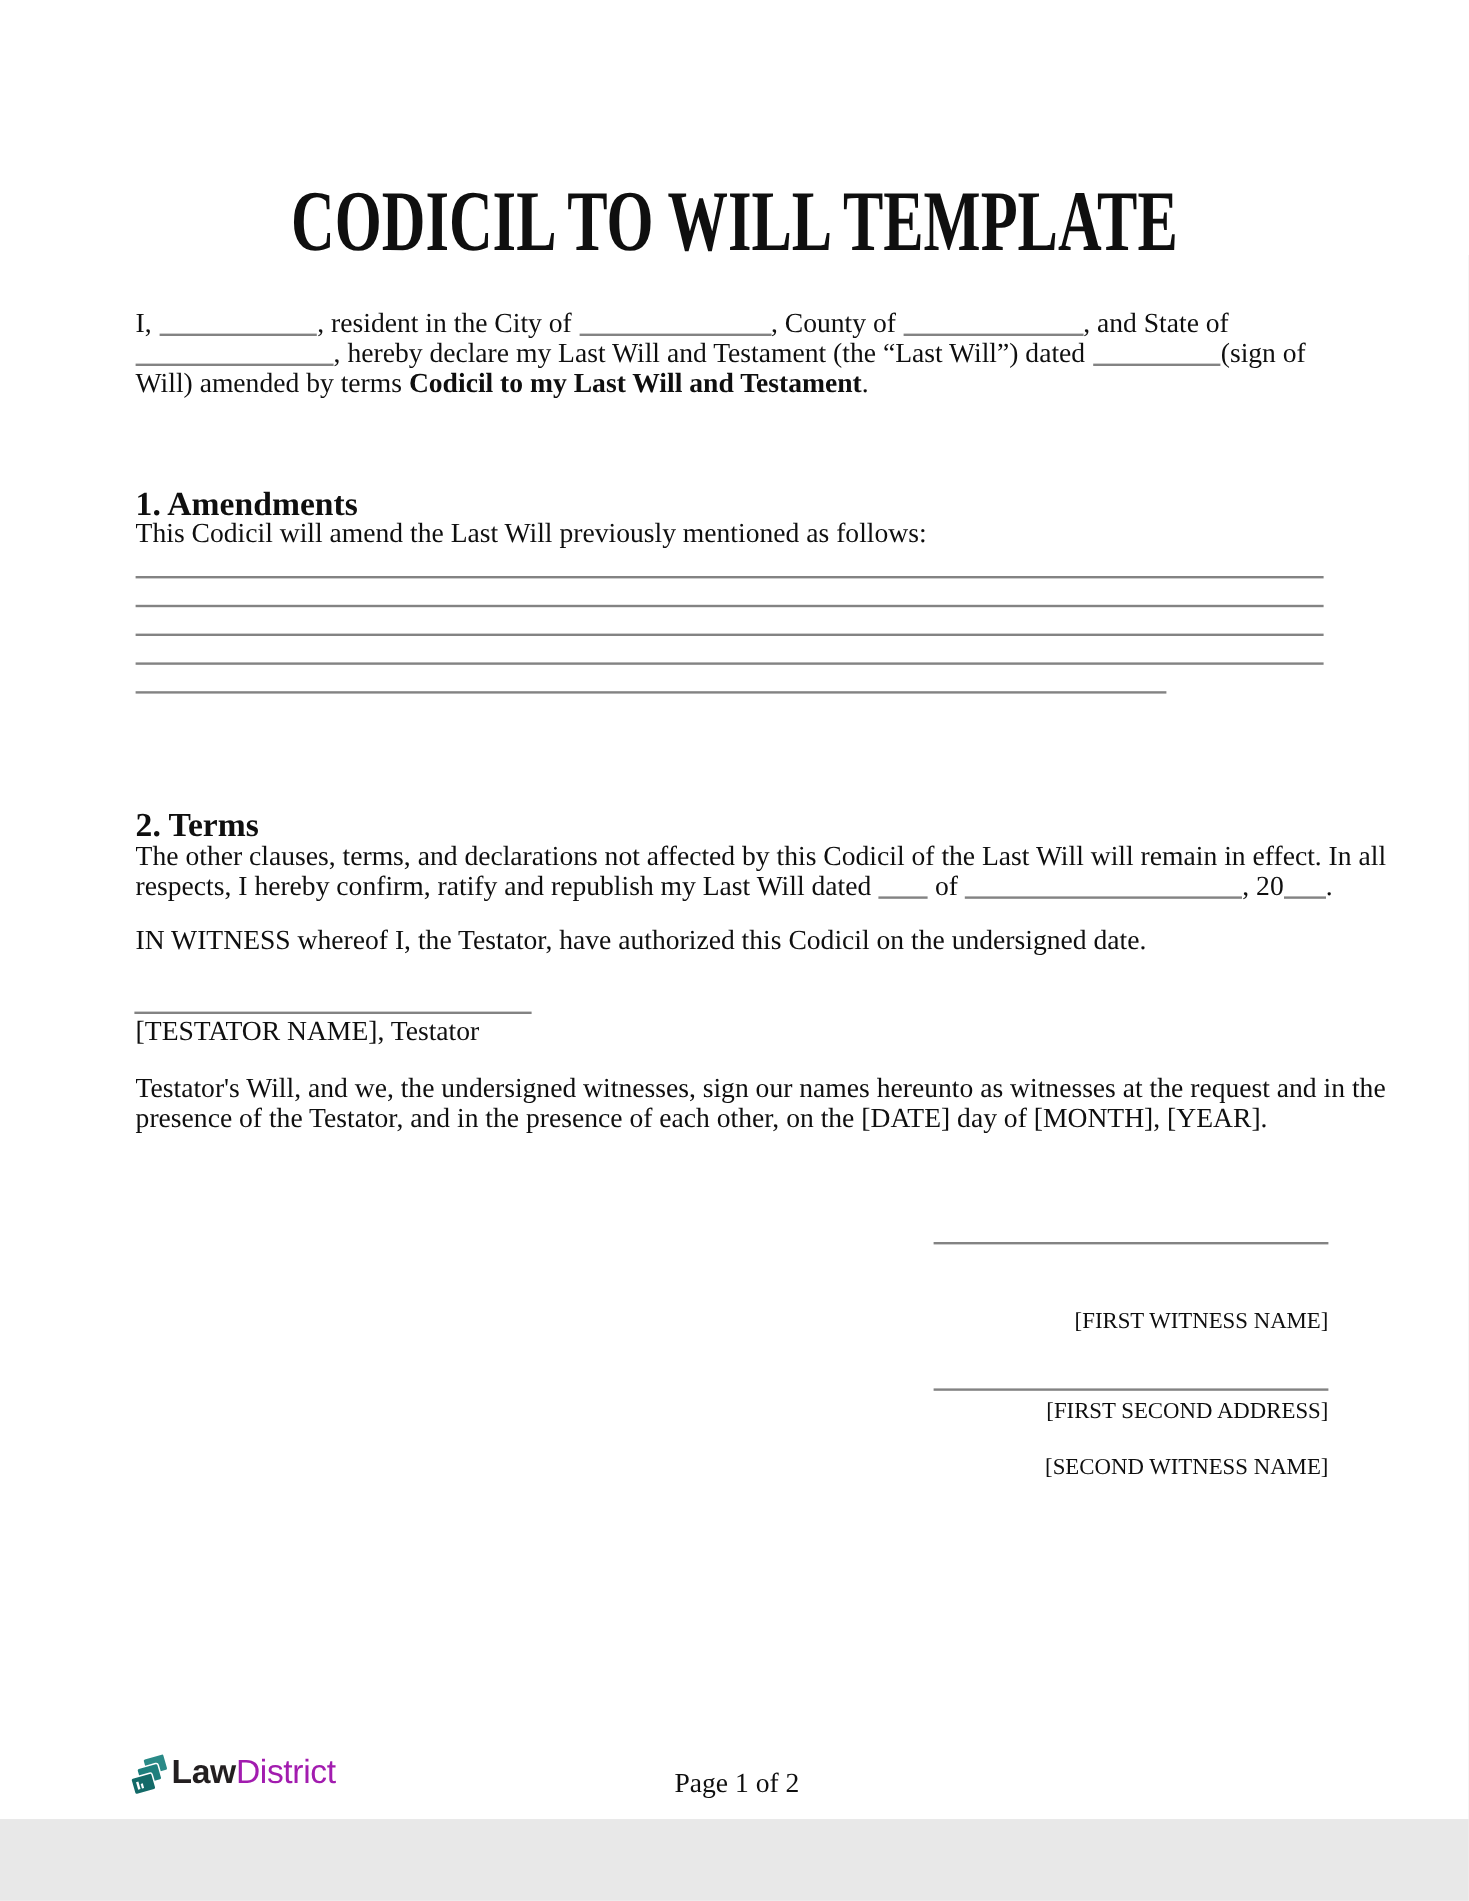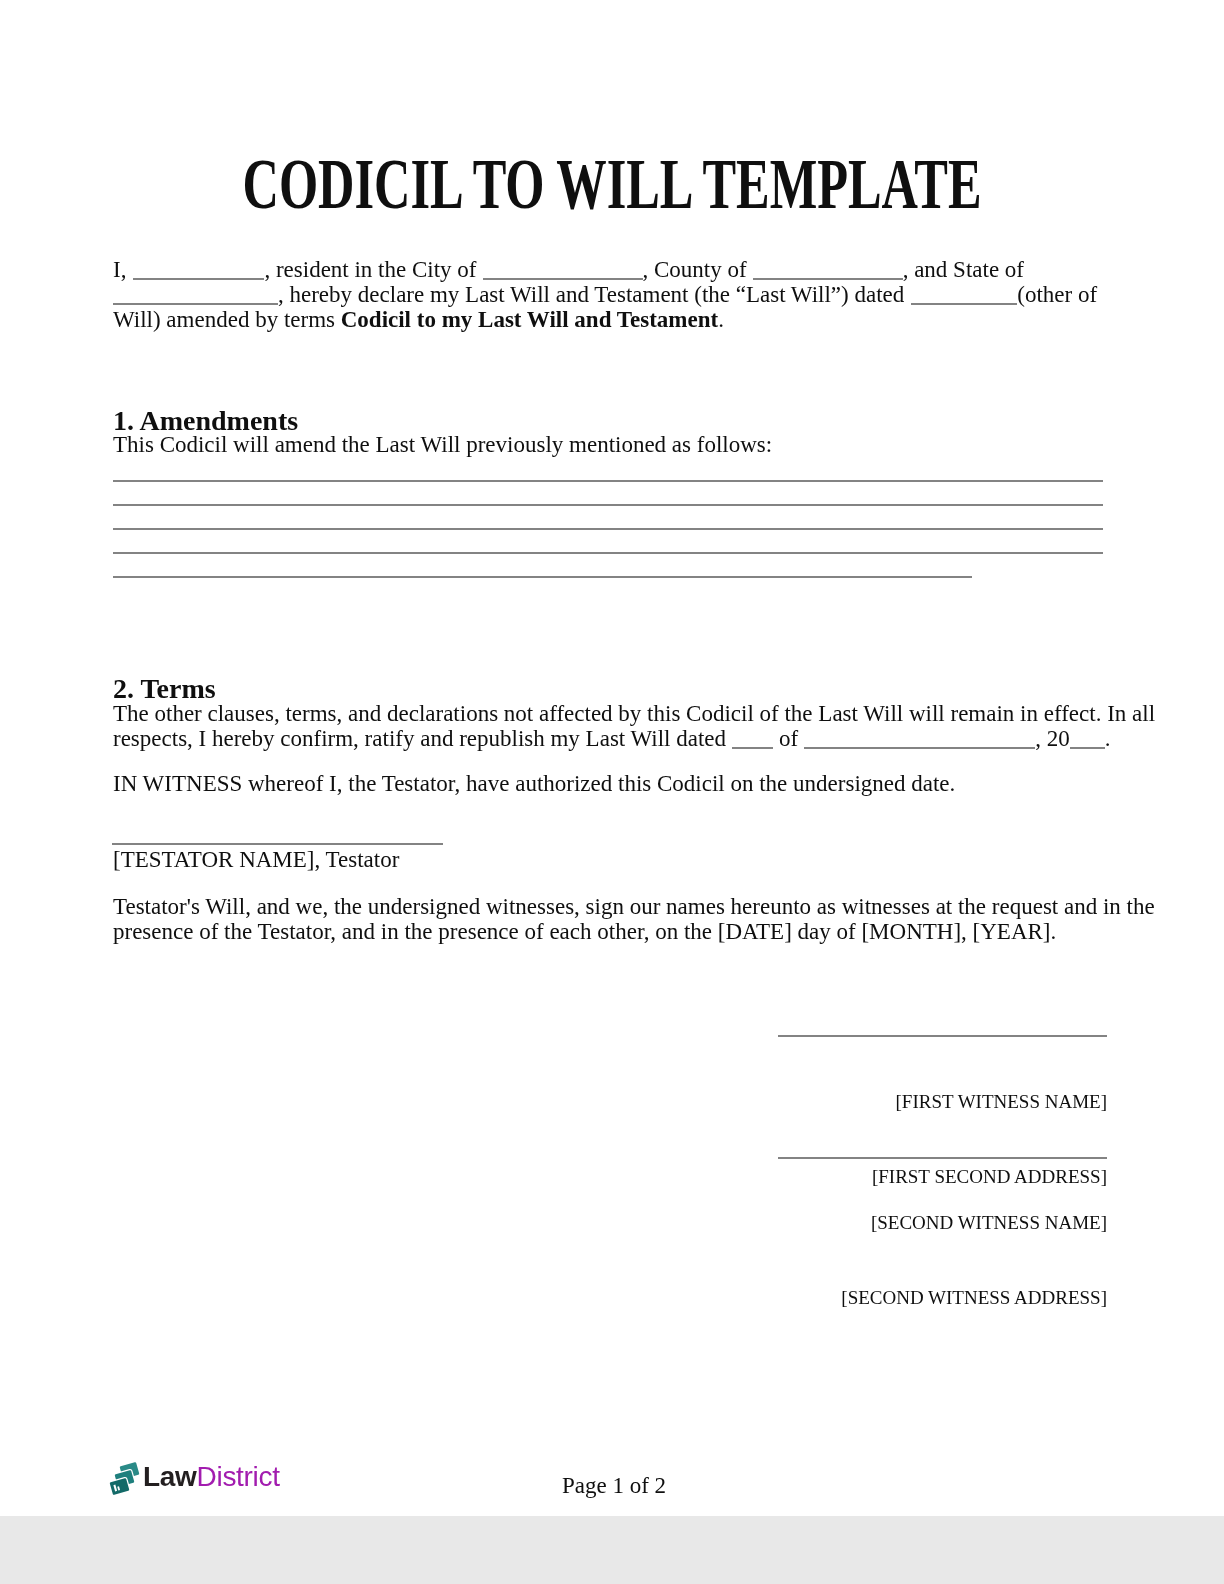--- a/index.html
+++ b/index.html
@@ -65,21 +65,21 @@
 </style>
 </head>
 <body>
 
 <div class="page">
 
   <h1 class="abs title">CODICIL TO WILL TEMPLATE</h1>
 
   <div class="abs para" style="top:257px;">
     <div class="line"><span>I,</span><span class="blank" style="width:131px;margin-left:7px;"></span><span>, resident in the City of</span><span class="blank" style="width:160px;margin-left:6px;"></span><span>, County of</span><span class="blank" style="width:150px;margin-left:6px;"></span><span>, and State of</span></div>
-    <div class="line"><span class="blank" style="width:165px;"></span><span>, hereby declare my Last Will and Testament (the “Last Will”) dated</span><span class="blank" style="width:106px;margin-left:7px;"></span><span>(other of</span></div>
+    <div class="line"><span class="blank" style="width:165px;"></span><span>, hereby declare my Last Will and Testament (the “Last Will”) dated</span><span class="blank" style="width:106px;margin-left:7px;"></span><span>(sign of</span></div>
     <div class="line"><span>Will) amended by terms </span><span class="bold">Codicil to my Last Will and Testament</span><span>.</span></div>
   </div>
 
   <h2 class="abs heading" style="top:383px;">1. Amendments</h2>
   <div class="abs para" style="top:432px;">
     <div class="line">This Codicil will amend the Last Will previously mentioned as follows:</div>
   </div>
 
   <div class="rule" style="top:480px;width:990px;"></div>
   <div class="rule" style="top:504px;width:990px;"></div>
@@ -109,21 +109,20 @@
 
   <div class="sigline" style="left:778px;top:1035px;width:329px;"></div>
   <div class="witness-block" style="top:1039px;right:117px;">
     <div class="line">[FIRST WITNESS NAME]</div>
     <div class="line">[FIRST SECOND ADDRESS]</div>
   </div>
 
   <div class="sigline" style="left:778px;top:1157px;width:329px;"></div>
   <div class="witness-block" style="top:1160px;right:117px;">
     <div class="line">[SECOND WITNESS NAME]</div>
-    <div class="line">[SECOND WITNESS ADDRESS]</div>
   </div>
 
   <svg class="logo-icon" width="34" height="40" viewBox="0 0 34 40">
     <rect x="13" y="3" width="17" height="13" rx="1.2" transform="rotate(-16 21.5 9.5)" fill="#2a8a87"></rect>
     <rect x="8" y="11" width="17" height="13" rx="1.2" transform="rotate(-16 16.5 17.5)" fill="#ffffff" stroke="#ffffff" stroke-width="2.5"></rect>
     <rect x="8" y="11" width="17" height="13" rx="1.2" transform="rotate(-16 16.5 17.5)" fill="#1e7f7d"></rect>
     <rect x="3" y="19" width="17" height="13" rx="1.2" transform="rotate(-16 11.5 25.5)" fill="#ffffff" stroke="#ffffff" stroke-width="2.5"></rect>
     <rect x="3" y="19" width="17" height="13" rx="1.2" transform="rotate(-16 11.5 25.5)" fill="#136a68"></rect>
     <g transform="rotate(-16 11.5 25.5)">
       <rect x="6" y="22.5" width="2" height="6.5" fill="#ffffff"></rect>

